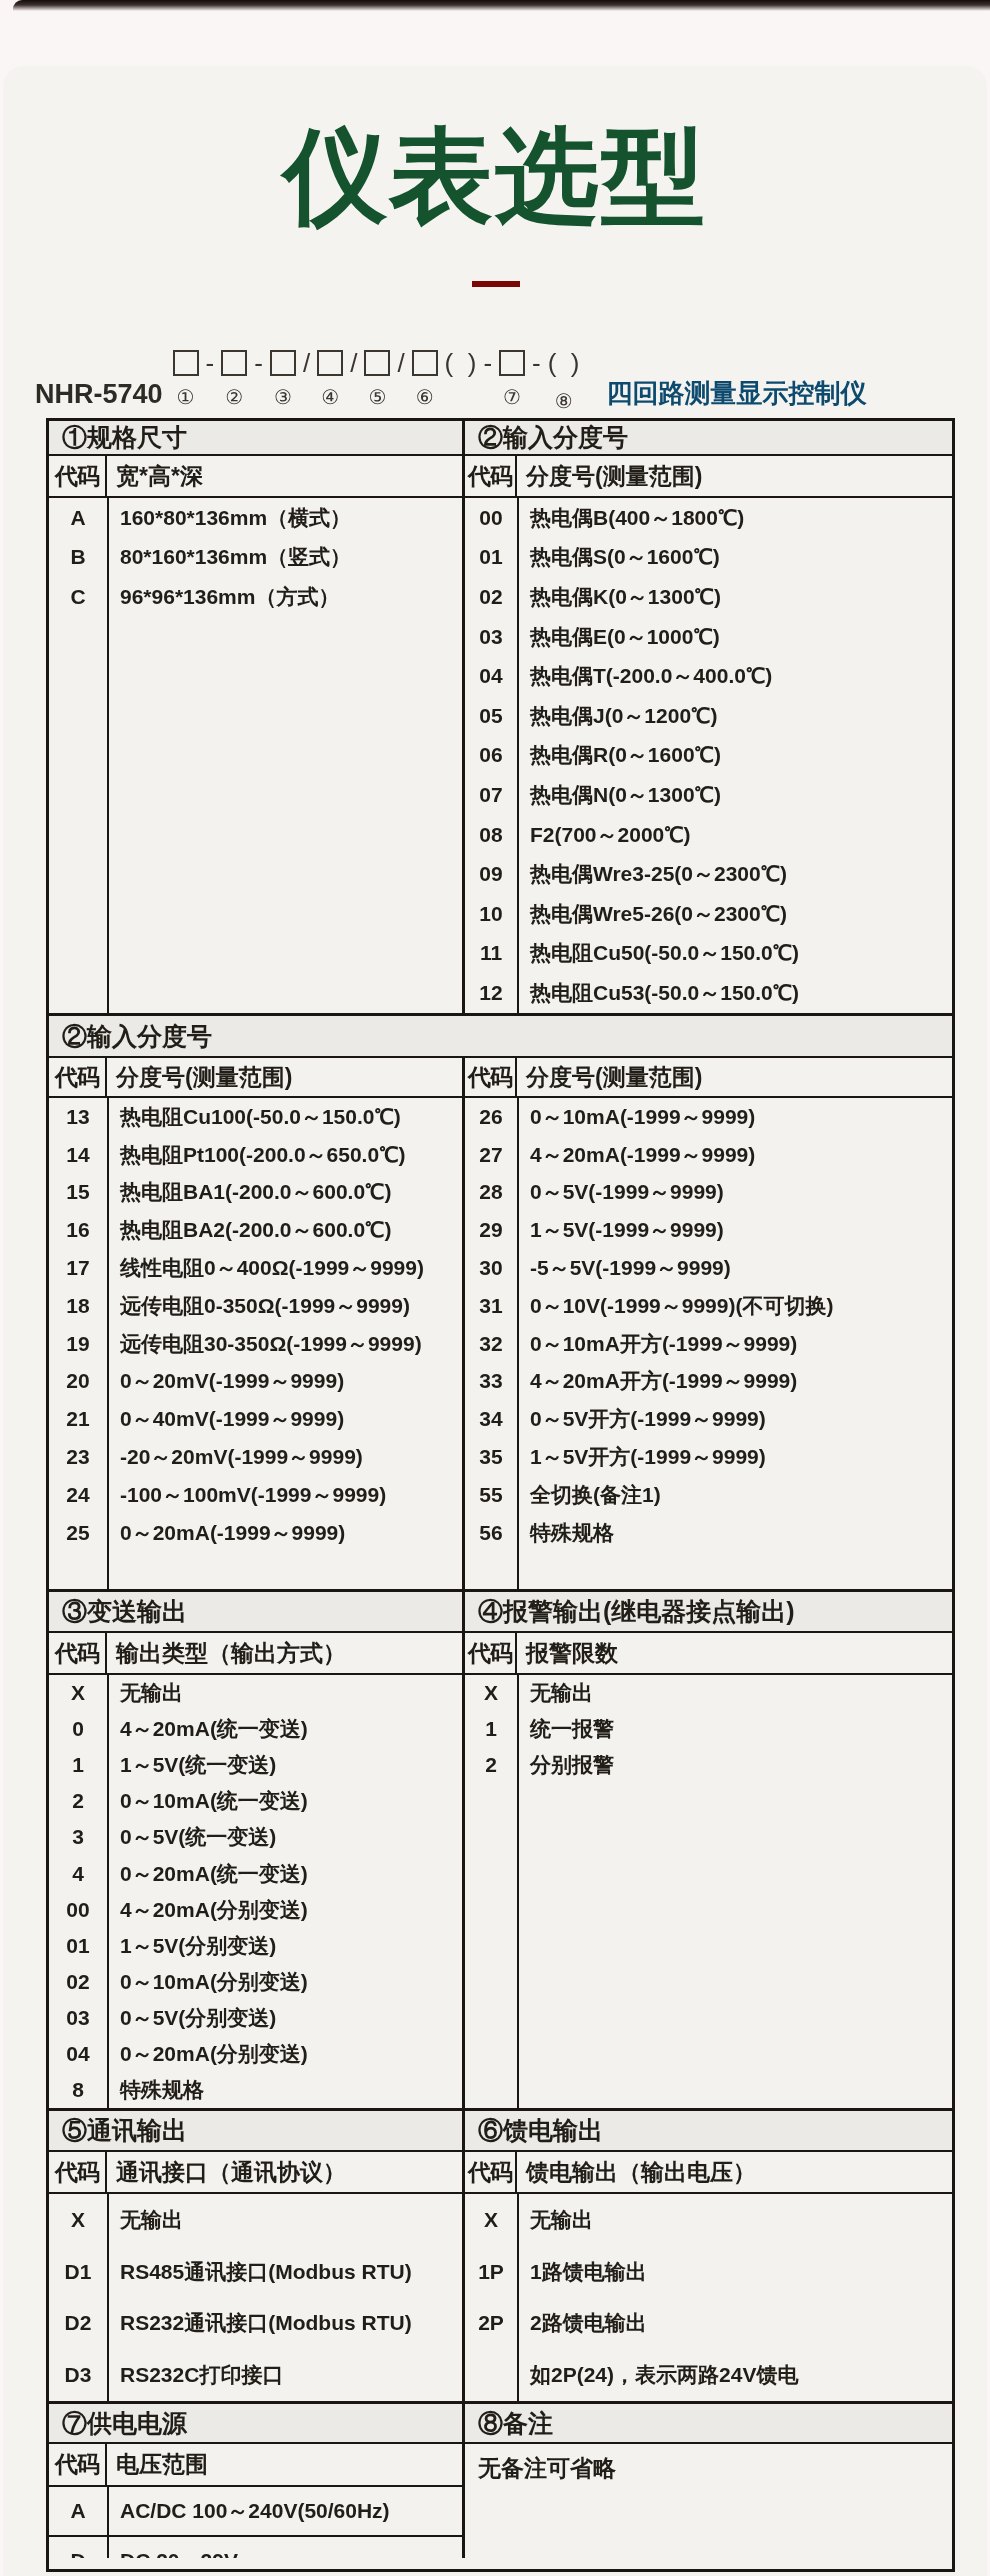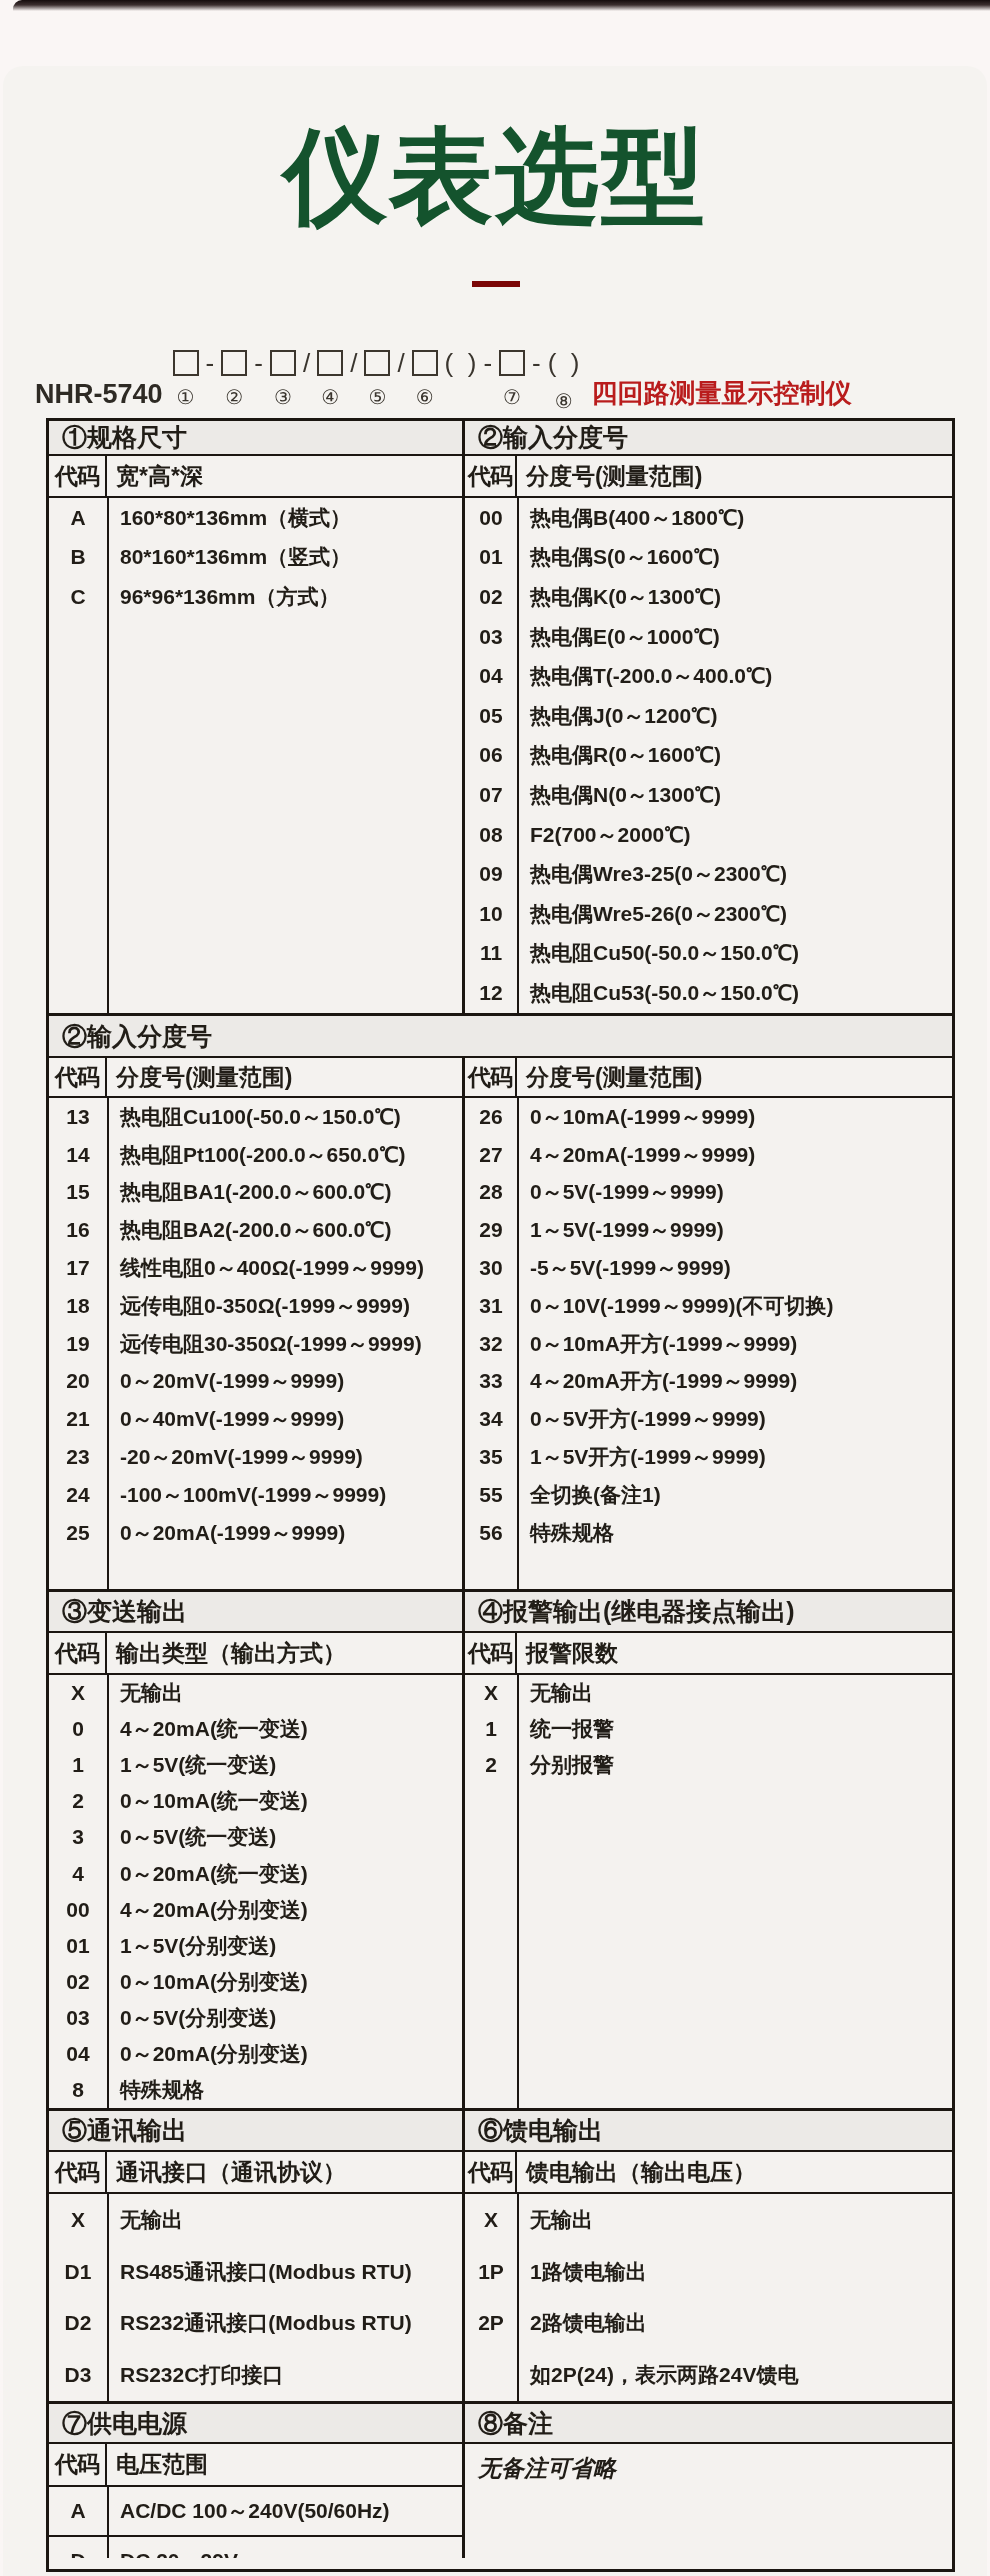--- a/index.html
+++ b/index.html
@@ -54,21 +54,21 @@
   .mpart[data-type="box"] .mglyph {
     width: 26px; height: 26px; margin-top: 4px;
     border: 2px solid #3c362e; background: transparent;
   }
   .mnum {
     margin-top: 9px; height: 22px;
     font-size: 20px; font-weight: 400; color: #3a352e; text-align: center;
   }
   .model-suffix {
     font-size: 26px; font-weight: 600; line-height: 36px;
-    margin-left: 12px; white-space: nowrap; color: #b91c1c;
+    margin-left: 27px; white-space: nowrap; color: #0c4a6e;
   }
   
   .sel-table {
     --bc: #1b1611;
     position: absolute; left: 46px; top: 418px;
     width: 909px; height: 2154px;
     border: 3px solid var(--bc);
     background: #f4f2ef;
     color: #211d17;
     overflow: hidden;
@@ -110,21 +110,21 @@
     padding-left: 13px; font-size: 21px; font-weight: 700; white-space: nowrap;
   }
   
   .hgrid { display: flex; height: 114px; }
   .hgrid .half-l { display: flex; flex-direction: column; }
   .hdr7 { display: flex; height: 43px; border-bottom: 2px solid var(--bc); flex: 0 0 43px; }
   .s7rows { flex: 1; }
   .s7rows .row { border-bottom: 2px solid var(--bc); }
   .note-cell {
     padding: 9px 8px 0 13px;
-    font-size: 23px; font-weight: 700; font-style: italic;
+    font-size: 23px; font-weight: 700;
   }
 </style>
 </head>
 <body>
 
 <div class="page">
   <div class="topbar"></div>
   <div class="panel"></div>
 
   <div class="page-title">仪表选型</div>

